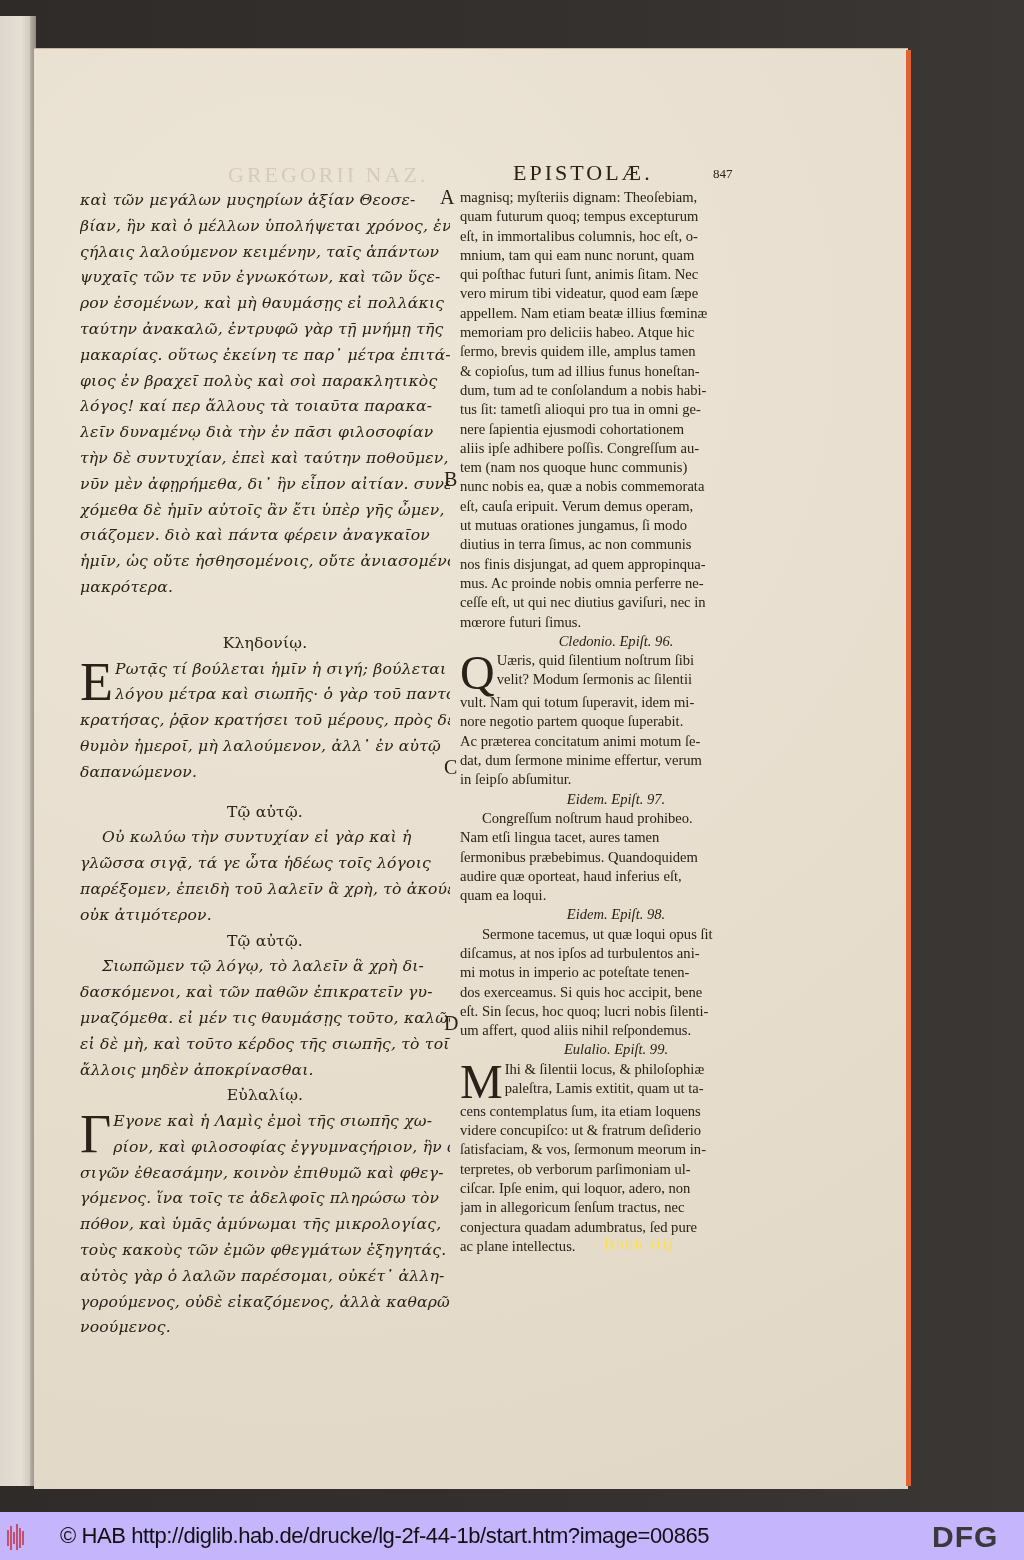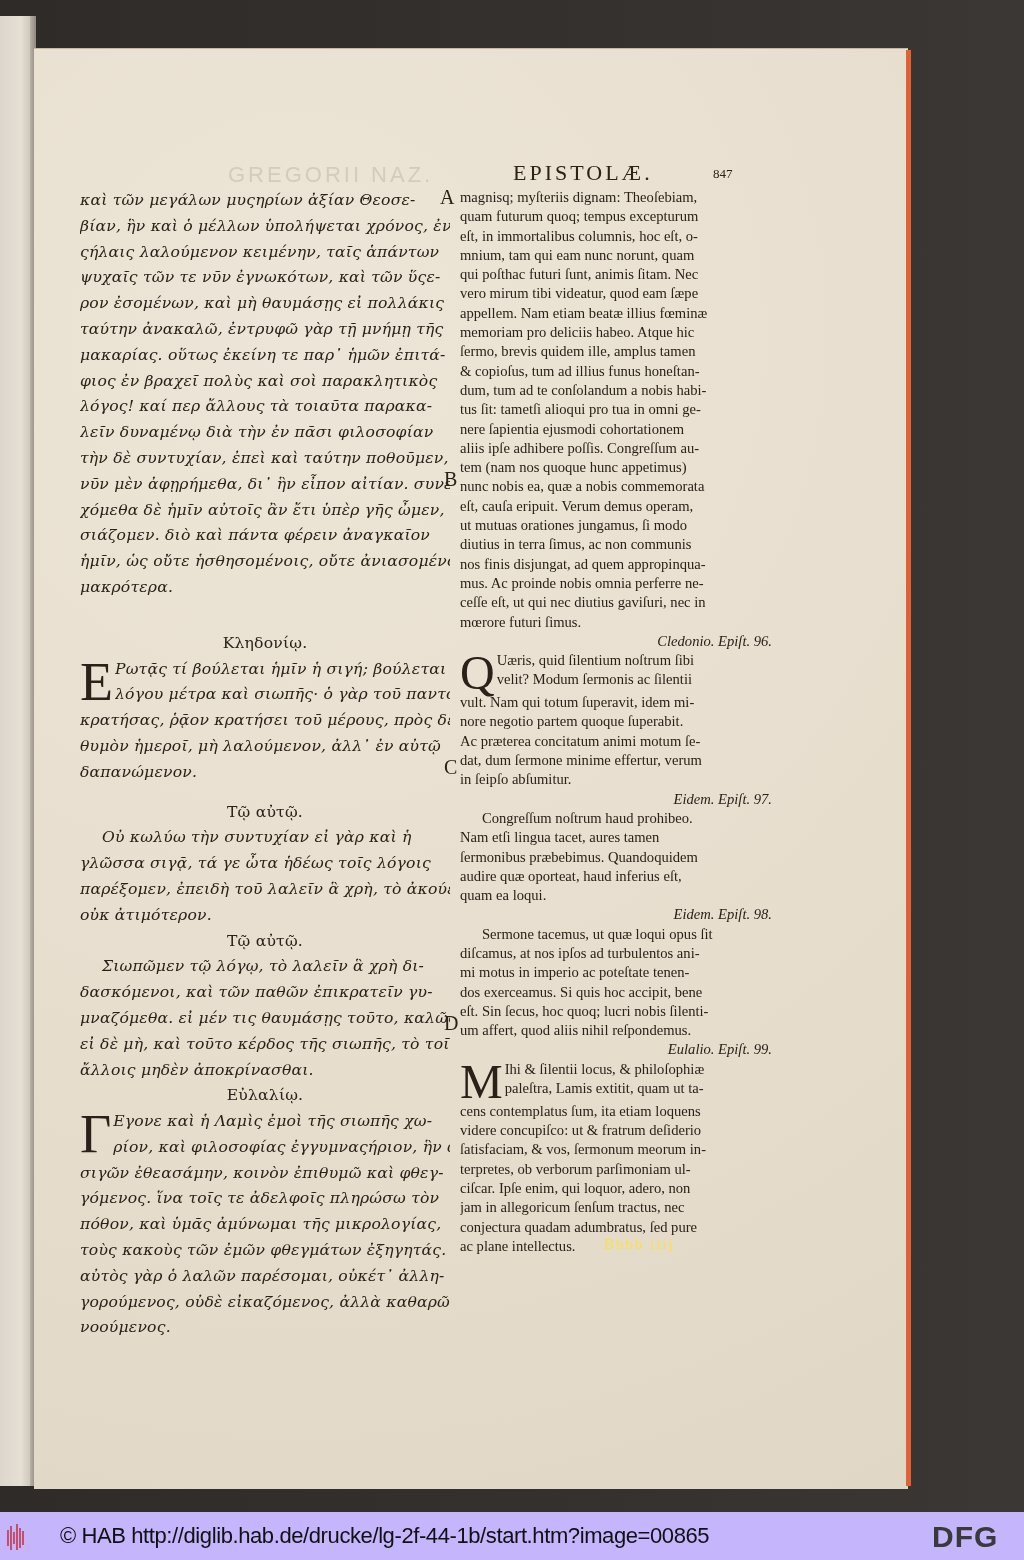--- a/index.html
+++ b/index.html
@@ -30,40 +30,40 @@
     position:absolute; left:906px; top:50px; width:5px; height:1436px;
     background:#e06234;
   }
   .running-head {
     position:absolute; left:513px; top:160px;
     font-size:22px; letter-spacing:3px; color:#2c2218;
     font-family:"Liberation Serif", serif;
   }
   .running-head-ghost {
     position:absolute; left:228px; top:162px; font-size:22px; letter-spacing:3px;
-    color:#d5cbbb; font-family:Liberation Sans, sans-serif;
+    color:#d5cbbb; font-family:Liberation Serif, serif;
   }
   .page-number {
     position:absolute; left:713px; top:166px; font-size:13px; color:#2c2218;
     font-family:"Liberation Serif", serif;
   }
   .col {
     position:absolute; color:#2a2118;
   }
   .col-greek { left:80px; top:188px; width:370px; }
   .col-latin { left:460px; top:188px; width:312px; }
   .line {
     white-space:nowrap; overflow:hidden;
     font-family:"DejaVu Serif", serif;
   }
   .col-greek .line { font-size:15.6px; height:25.8px; line-height:25.8px; font-style:italic; letter-spacing:0.2px; }
   .col-latin .line { font-size:14.6px; height:19.3px; line-height:19.3px; font-family:"Liberation Serif", serif; }
   .heading { text-align:center; }
   .col-greek .heading { font-style:normal; }
-  .col-latin .heading { font-style:italic;text-align:right; }
+  .col-latin .heading { font-style:italic; }
   .indent { padding-left:22px; }
   .margin-letter {
     position:absolute; font-family:"Liberation Serif", serif; font-size:20px; color:#2a2118;
   }
   .dropcap {
     float:left; font-family:"Liberation Serif", serif; font-size:54px; line-height:46px;
     margin-right:2px; margin-top:2px; color:#2a2118;
   }
   .signature {
     position:absolute; left:604px; top:1236px; font-size:15px; letter-spacing:2px; color:#fde047;
@@ -104,21 +104,21 @@
 <div class="margin-letter" style="left:444px;top:1012px;">D</div>
 
 <div class="col col-greek">
   <div>
     <div class="line">καὶ τῶν μεγάλων μυςηρίων ἀξίαν  Θεοσε-</div>
     <div class="line">βίαν, ἣν καὶ ὁ μέλλων ὑπολήψεται χρόνος, ἐν</div>
     <div class="line">ςήλαις λαλούμενον κειμένην, ταῖς ἁπάντων</div>
     <div class="line">ψυχαῖς τῶν τε νῦν ἐγνωκότων, καὶ τῶν ὕςε-</div>
     <div class="line">ρον ἐσομένων, καὶ μὴ θαυμάσῃς εἰ πολλάκις</div>
     <div class="line">ταύτην ἀνακαλῶ, ἐντρυφῶ γὰρ τῇ μνήμῃ τῆς</div>
-    <div class="line">μακαρίας.   οὕτως ἐκείνη τε παρ᾽ ἡμῶν ἐπιτά-</div>
+    <div class="line">μακαρίας.   οὕτως ἐκείνη τε παρ᾽ μέτρα ἐπιτά-</div>
     <div class="line">φιος ἐν βραχεῖ πολὺς καὶ σοὶ παρακλητικὸς</div>
     <div class="line">λόγος! καί περ ἄλλους τὰ τοιαῦτα παρακα-</div>
     <div class="line">λεῖν δυναμένῳ διὰ τὴν ἐν πᾶσι φιλοσοφίαν</div>
     <div class="line">τὴν δὲ συντυχίαν, ἐπεὶ καὶ ταύτην ποθοῦμεν,</div>
     <div class="line">νῦν μὲν ἀφῃρήμεθα, δι᾽ ἣν εἶπον αἰτίαν. συνευ-</div>
     <div class="line">χόμεθα δὲ ἡμῖν αὐτοῖς ἂν ἔτι ὑπὲρ γῆς ὦμεν,</div>
     <div class="line">σιάζομεν.   διὸ καὶ πάντα φέρειν ἀναγκαῖον</div>
     <div class="line">ἡμῖν, ὡς οὔτε ἡσθησομένοις, οὔτε ἀνιασομένοις</div>
     <div class="line">μακρότερα.</div>
   </div>
@@ -172,21 +172,21 @@
     <div class="line">qui poſthac futuri ſunt, animis ſitam. Nec</div>
     <div class="line">vero mirum tibi videatur, quod eam ſæpe</div>
     <div class="line">appellem. Nam etiam beatæ illius fœminæ</div>
     <div class="line">memoriam pro deliciis habeo. Atque hic</div>
     <div class="line">ſermo, brevis quidem ille, amplus tamen</div>
     <div class="line">&amp; copioſus, tum ad illius funus honeſtan-</div>
     <div class="line">dum, tum ad te conſolandum a nobis habi-</div>
     <div class="line">tus ſit: tametſi alioqui pro tua in omni ge-</div>
     <div class="line">nere ſapientia ejusmodi cohortationem</div>
     <div class="line">aliis ipſe adhibere poſſis. Congreſſum au-</div>
-    <div class="line">tem (nam nos quoque hunc appetimus)</div>
+    <div class="line">tem (nam nos quoque hunc communis)</div>
     <div class="line">nunc nobis ea, quæ a nobis commemorata</div>
     <div class="line">eſt, cauſa eripuit. Verum demus operam,</div>
     <div class="line">ut mutuas orationes jungamus, ſi modo</div>
     <div class="line">diutius in terra ſimus, ac non communis</div>
     <div class="line">nos finis disjungat, ad quem appropinqua-</div>
     <div class="line">mus. Ac proinde nobis omnia perferre ne-</div>
     <div class="line">ceſſe eſt, ut qui nec diutius gaviſuri, nec in</div>
     <div class="line">mœrore futuri ſimus.</div>
   </div>
   <div class="line heading">Cledonio.  Epiſt. 96.</div>

